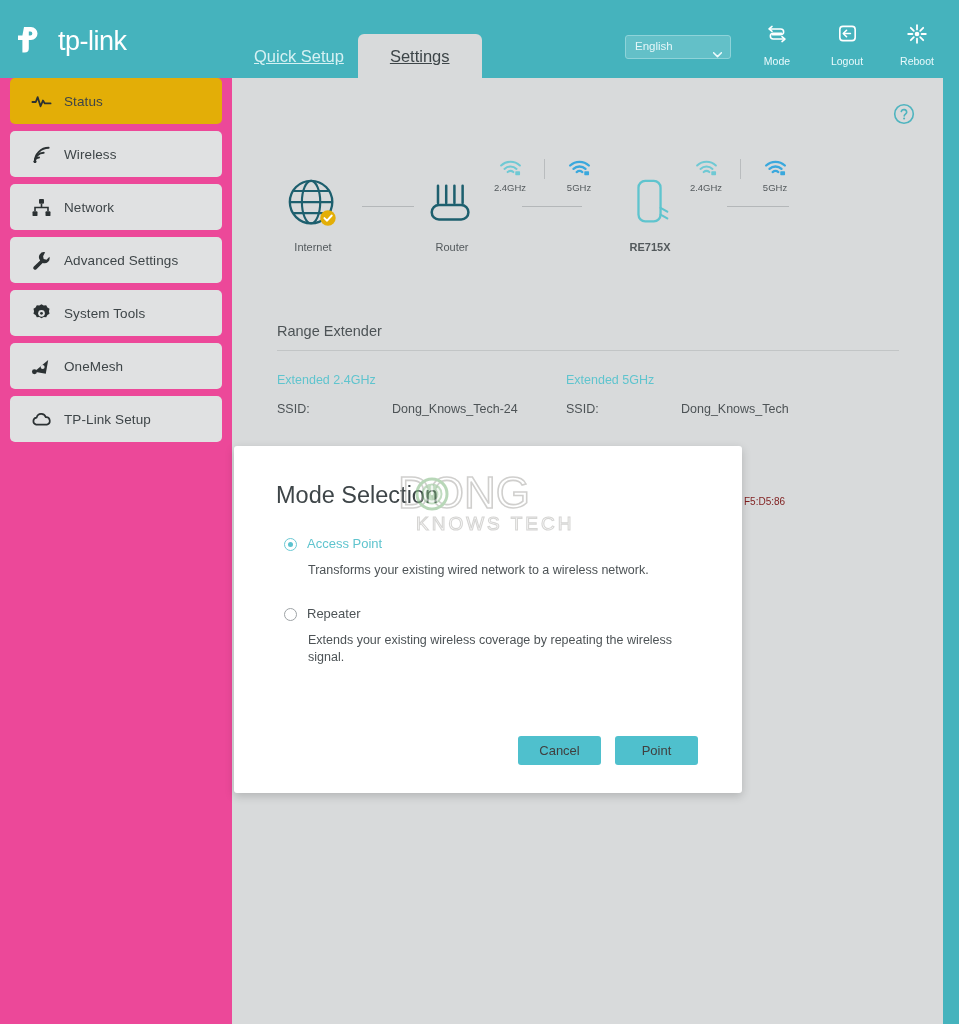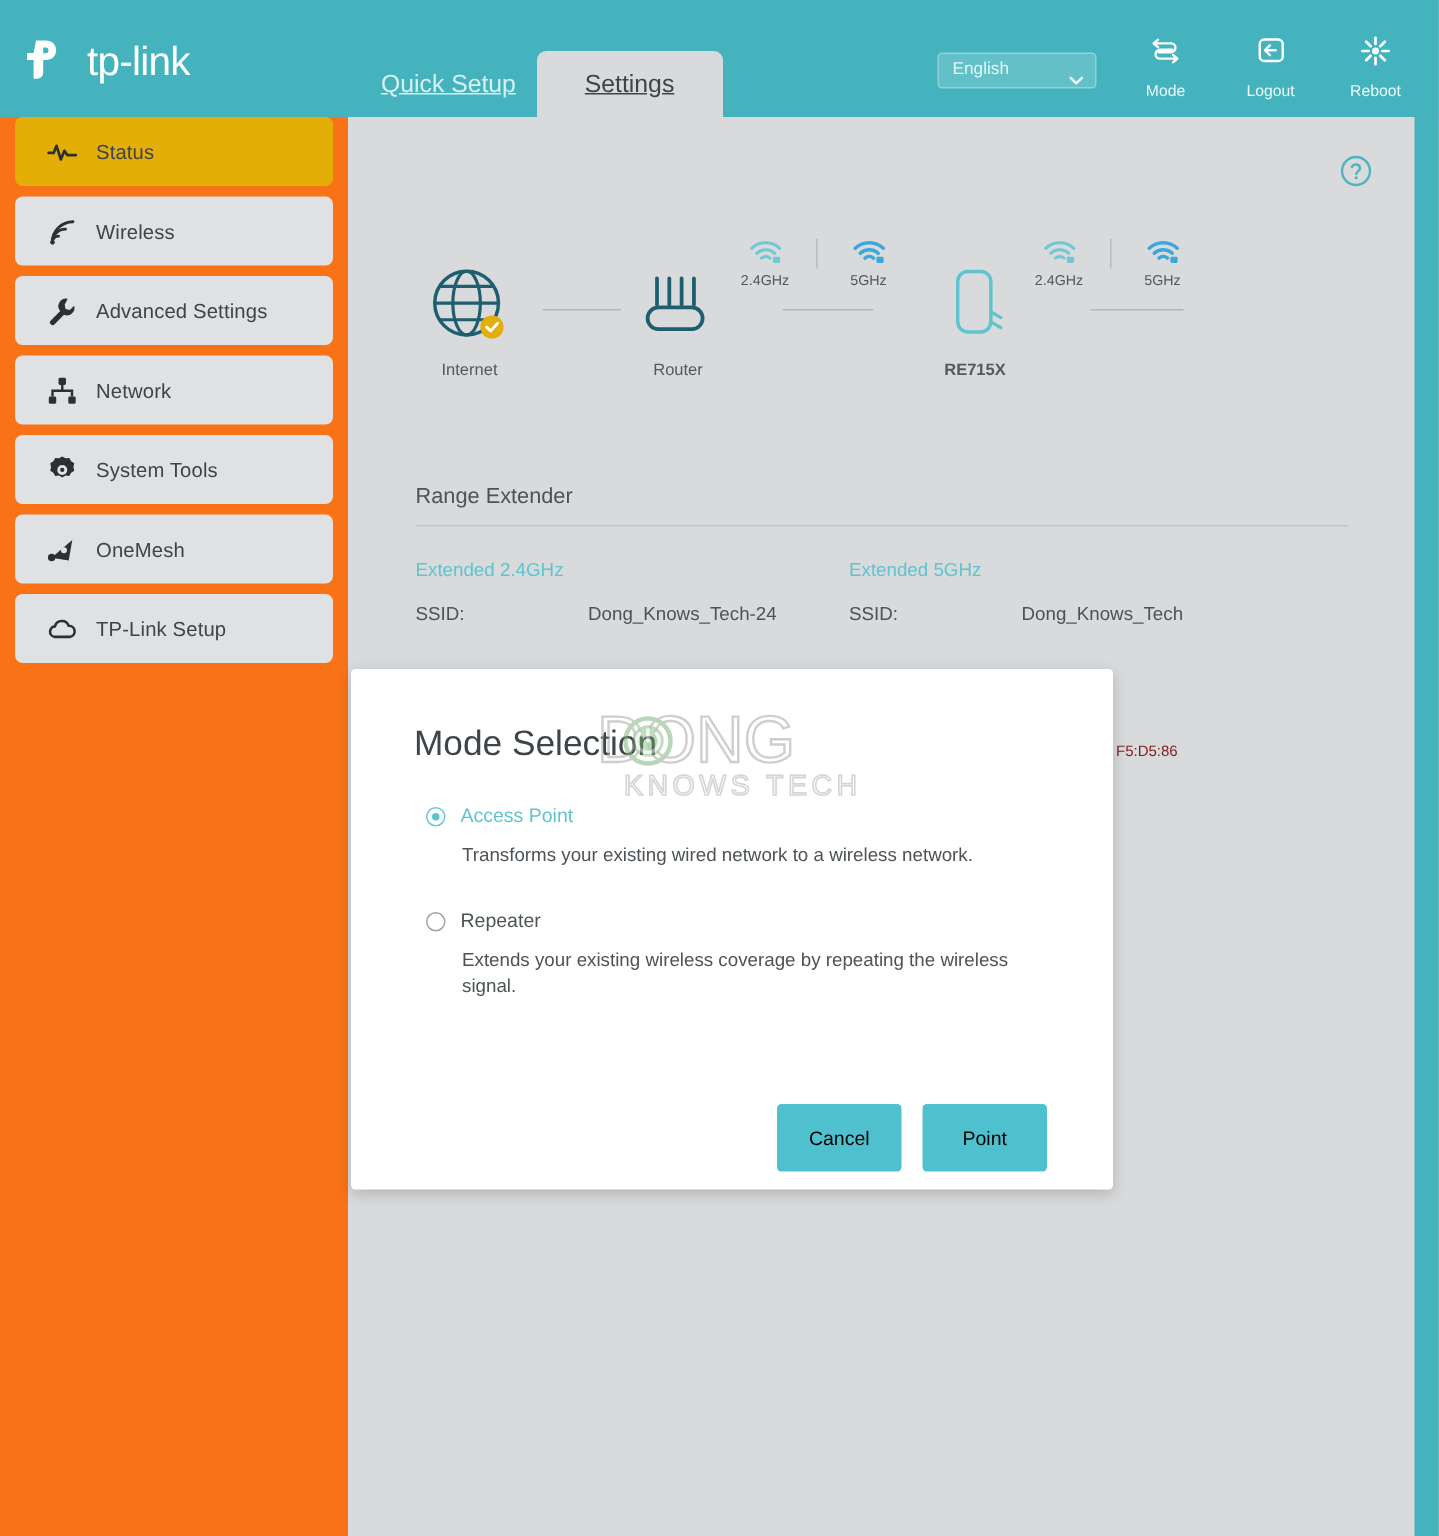--- a/index.html
+++ b/index.html
@@ -67,21 +67,21 @@
     width: 48px; text-align: center; cursor: pointer;
     color: #ffffff;
   }
   .hdr-btn .ico { height: 26px; display:block; margin: 0 auto 3px; }
   .hdr-btn .cap { font-size: 10.5px; color: #eafafc; }
 
   
   .sidebar {
     position: absolute; left: 0; top: 78px;
     width: 232px; height: 946px;
-    background: #f97316;
+    background: #ec4899;
     padding: 0 10px;
   }
   .nav-item {
     position: relative;
     height: 46px; margin-bottom: 7px;
     background: #e0e1e2; border-radius: 5px;
     display: flex; align-items: center; gap: 12px;
     padding-left: 21px; cursor: pointer;
   }
   .nav-item.active { background: #e3ae07; }
@@ -180,22 +180,22 @@
   .opt-desc {
     margin: 11px 0 0 24px; font-size: 12.5px;
     color: #4d5356; line-height: 1.35; width: 390px;
   }
   .modal-actions {
     position: absolute; left: 0; top: 290px; width: 508px;
     display: flex; justify-content: flex-end; gap: 14px;
     padding-right: 44px;
   }
   .btn {
-    width: 83px; height: 45px; border: none; border-radius: 3px;
-    background: #4fc0cd; color: #000000; font-size: 13px;
+    width: 83px; height: 29px; border: none; border-radius: 3px;
+    background: #4fc0cd; color: #404040; font-size: 13px;
     cursor: pointer; font-family: "Liberation Sans", sans-serif;
   }
 
   
   .watermark {
     position: absolute; left: 398px; top: 468px;
     width: 190px; height: 68px;
     pointer-events: none; opacity: .55;
   }
   
@@ -301,37 +301,37 @@
           <path d="M4 18.5 A4.4 4.4 0 0 1 8.4 14.1" fill="none" stroke="#2b3133" stroke-width="2" stroke-linecap="round"></path>
           <circle cx="4.2" cy="18.4" r="1.6" fill="#2b3133"></circle>
         </svg>
       </span>
       <span class="nav-lbl">Wireless</span>
     </div>
 
     <div class="nav-item">
       <span class="nav-ico">
         <svg viewBox="0 0 22 22" width="21" height="21">
-          <path d="M14.8 2.3 a5.3 5.3 0 0 0 -5.2 8.6 L3 17.4 a1.9 1.9 0 0 0 2.7 2.7 l6.5 -6.6
-                   a5.3 5.3 0 0 0 7.1 -6.4 l-3 3 -3 -0.6 -0.6 -3 z" fill="#2b3133"></path>
-        </svg>
-      </span>
-      <span class="nav-lbl">Advanced Settings</span>
-    </div>
-
-    <div class="nav-item">
-      <span class="nav-ico">
-        <svg viewBox="0 0 22 22" width="21" height="21">
           <rect x="8.4" y="2" width="5.2" height="5" rx="1" fill="#2b3133"></rect>
           <rect x="1.6" y="15" width="5.2" height="5" rx="1" fill="#2b3133"></rect>
           <rect x="15.2" y="15" width="5.2" height="5" rx="1" fill="#2b3133"></rect>
           <path d="M11 7 V11 M4.2 15 V11 H17.8 V15" fill="none" stroke="#2b3133" stroke-width="1.7"></path>
         </svg>
       </span>
       <span class="nav-lbl">Network</span>
+    </div>
+
+    <div class="nav-item">
+      <span class="nav-ico">
+        <svg viewBox="0 0 22 22" width="21" height="21">
+          <path d="M14.8 2.3 a5.3 5.3 0 0 0 -5.2 8.6 L3 17.4 a1.9 1.9 0 0 0 2.7 2.7 l6.5 -6.6
+                   a5.3 5.3 0 0 0 7.1 -6.4 l-3 3 -3 -0.6 -0.6 -3 z" fill="#2b3133"></path>
+        </svg>
+      </span>
+      <span class="nav-lbl">Advanced Settings</span>
     </div>
 
     <div class="nav-item">
       <span class="nav-ico">
         <svg viewBox="0 0 22 22" width="21" height="21">
           <path d="M11 1.4 l2.3 1.3 2.6 -0.3 1.3 2.3 2.2 1.4 -0.6 2.6 0.6 2.6 -2.2 1.4 -1.3 2.3
                    -2.6 -0.3 -2.3 1.3 -2.3 -1.3 -2.6 0.3 -1.3 -2.3 -2.2 -1.4 0.6 -2.6 -0.6 -2.6
                    2.2 -1.4 1.3 -2.3 2.6 0.3 z" fill="#2b3133"></path>
           <circle cx="11" cy="10.8" r="3.5" fill="#e0e1e2"></circle>
           <circle cx="11" cy="10.8" r="1.5" fill="#2b3133"></circle>

